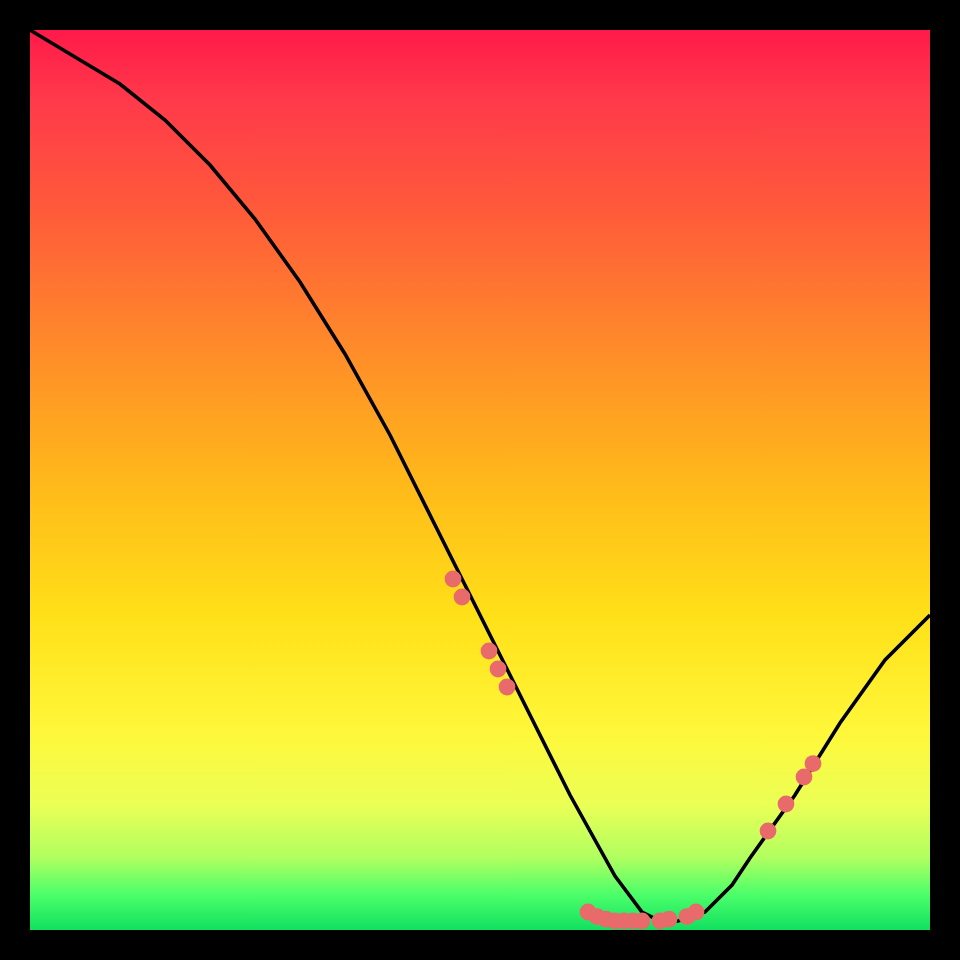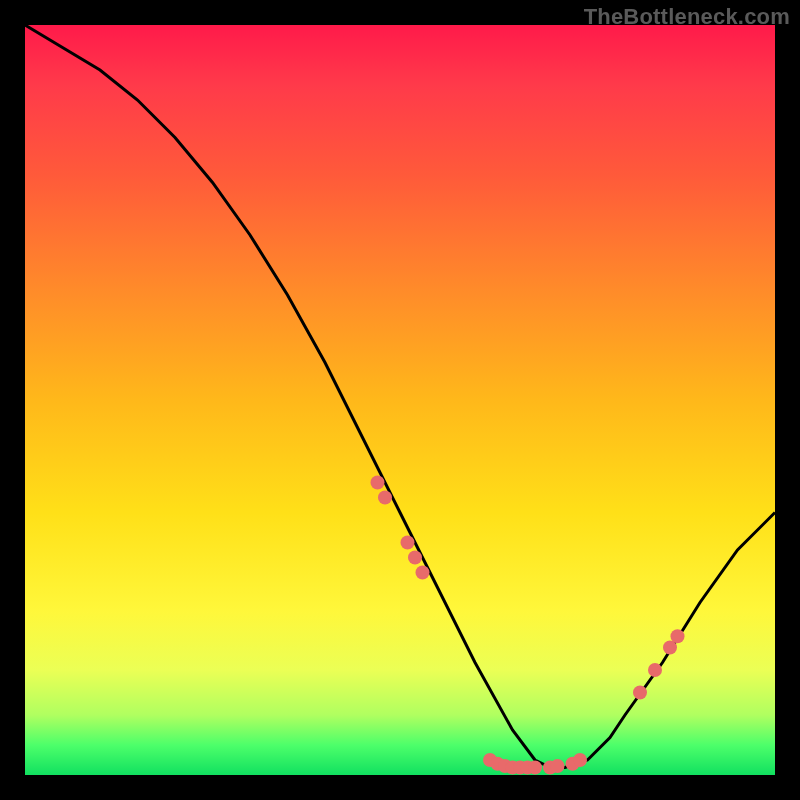--- a/index.html
+++ b/index.html
@@ -53,21 +53,20 @@
     top: 0;
     width: 750px;
     height: 750px;
     overflow: visible;
   }
 </style>
 </head>
 <body>
 
 <div class="frame">
-  <div class="watermark">TheBottleneck.com</div>
 
   <div class="plot-area">
     <svg class="curve" viewBox="0 0 750 750" preserveAspectRatio="none">
       <path fill="none" stroke="#000000" stroke-width="3" d="M0.0 0.0 L37.5 22.5 L75.0 45.0 L112.5 75.0 L150.0 112.5 L187.5 157.5 L225.0 210.0 L262.5 270.0 L300.0 337.5 L337.5 412.5 L375.0 487.5 L412.5 562.5 L450.0 637.5 L487.5 705.0 L510.0 735.0 L525.0 742.5 L540.0 742.5 L562.5 735.0 L585.0 712.5 L600.0 690.0 L637.5 637.5 L675.0 577.5 L712.5 525.0 L750.0 487.5" id="curve-path"></path>
       <g id="markers">
           <circle cx="352.5" cy="457.5" r="7" fill="#e86a6a"></circle>
           <circle cx="360.0" cy="472.5" r="7" fill="#e86a6a"></circle>
           <circle cx="382.5" cy="517.5" r="7" fill="#e86a6a"></circle>
           <circle cx="390.0" cy="532.5" r="7" fill="#e86a6a"></circle>
           <circle cx="397.5" cy="547.5" r="7" fill="#e86a6a"></circle>

